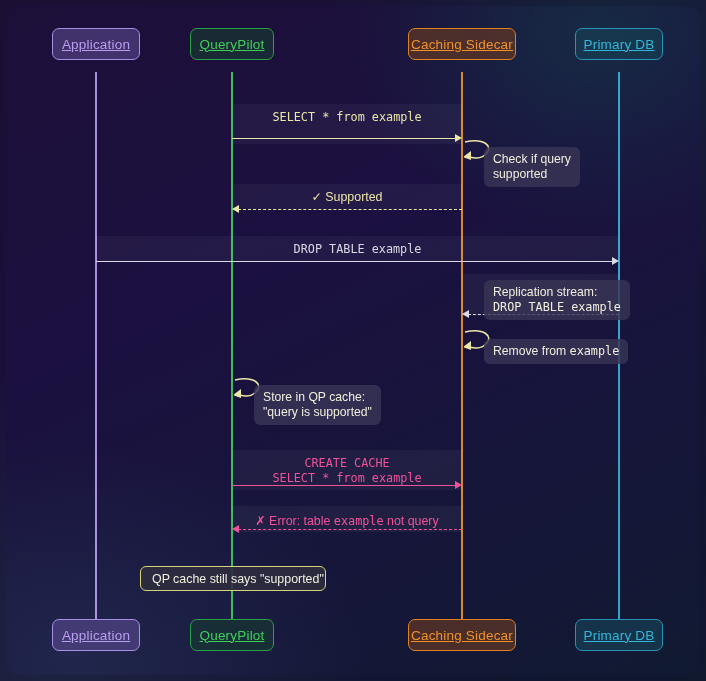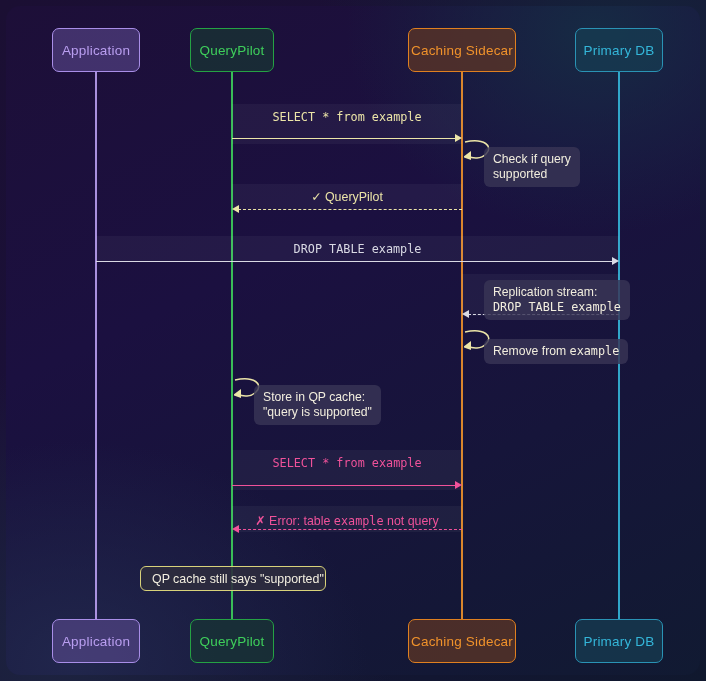--- a/index.html
+++ b/index.html
@@ -26,27 +26,28 @@
     background:
       radial-gradient(ellipse 60% 50% at 85% 4%, rgba(22,44,68,0.95) 0%, rgba(22,44,68,0) 60%),
       radial-gradient(ellipse 70% 55% at 10% 98%, rgba(34,40,78,0.9) 0%, rgba(34,40,78,0) 60%),
       linear-gradient(155deg, #1d0f38 0%, #1b1040 38%, #16153a 68%, #111a32 100%);
     overflow: hidden;
   }
   .lifeline { position: absolute; width: 2px; }
   .pbox {
     position: absolute;
     box-sizing: border-box;
-    height: 44px;
+    height: 32px;
     border-radius: 7px;
     border: 1.5px solid;
     display: flex; align-items: center; justify-content: center;
     font-size: 13.5px;
     letter-spacing: 0.2px;
     white-space: nowrap;
+    text-decoration: underline;
   }
   .band { position: absolute; }
   .arrow-line { position: absolute; height: 0; border-top-width: 1.6px; }
   .arrow-head {
     position: absolute;
     width: 0; height: 0;
     border-top: 4.5px solid transparent;
     border-bottom: 4.5px solid transparent;
   }
   .msg-label {
@@ -91,29 +92,29 @@
         <div class="lifeline" style="left: 225px; top: 66px; height: 547px; background: rgb(62, 207, 91); opacity: 0.9;"></div>
         <div class="lifeline" style="left: 455px; top: 66px; height: 547px; background: rgb(240, 146, 43); opacity: 0.9;"></div>
         <div class="lifeline" style="left: 612px; top: 66px; height: 547px; background: rgb(52, 182, 217); opacity: 0.9;"></div>
         <div class="band" style="left: 226px; top: 98px; width: 230px; height: 40px; background: rgba(255, 255, 255, 0.043);"></div>
         <div class="arrow-line" style="left: 226px; top: 132px; width: 224px; border-top-style: solid; border-top-color: rgb(236, 229, 168);"></div>
         <div class="arrow-head" style="top: 128px; left: 449px; border-left: 7px solid rgb(236, 229, 168);"></div>
         <div class="msg-label mono" style="left: 226px; top: 104px; width: 230px; color: rgb(236, 229, 168); font-size: 11.8px;"><div class="mono">SELECT * from example</div></div>
         <div class="band" style="left: 226px; top: 178px; width: 230px; height: 26px; background: rgba(255, 255, 255, 0.043);"></div>
         <div class="arrow-line" style="left: 232px; top: 203px; width: 224px; border-top-style: dashed; border-top-color: rgb(236, 229, 168);"></div>
         <div class="arrow-head" style="top: 199px; left: 226px; border-right: 7px solid rgb(236, 229, 168);"></div>
-        <div class="msg-label" style="left: 226px; top: 184px; width: 230px; color: rgb(236, 229, 168); font-size: 12.4px;"><span>✓ QueryPilot</span></div>
+        <div class="msg-label" style="left: 226px; top: 184px; width: 230px; color: rgb(236, 229, 168); font-size: 12.4px;"><span>✓ Supported</span></div>
         <div class="band" style="left: 90px; top: 230px; width: 523px; height: 26px; background: rgba(255, 255, 255, 0.043);"></div>
         <div class="arrow-line" style="left: 90px; top: 255px; width: 517px; border-top-style: solid; border-top-color: rgb(217, 217, 228);"></div>
         <div class="arrow-head" style="top: 251px; left: 606px; border-left: 7px solid rgb(217, 217, 228);"></div>
         <div class="msg-label mono" style="left: 90px; top: 236px; width: 523px; color: rgb(217, 217, 228); font-size: 11.8px;"><span>DROP TABLE example</span></div>
         <div class="band" style="left: 226px; top: 444px; width: 230px; height: 40px; background: rgba(255, 255, 255, 0.043);"></div>
         <div class="arrow-line" style="left: 226px; top: 479px; width: 224px; border-top-style: solid; border-top-color: rgb(240, 82, 154);"></div>
         <div class="arrow-head" style="top: 475px; left: 449px; border-left: 7px solid rgb(240, 82, 154);"></div>
-        <div class="msg-label mono" style="left: 226px; top: 450px; width: 230px; color: rgb(240, 82, 154); font-size: 11.8px;"><div class="mono">SELECT * from example</div></div>
+        <div class="msg-label mono" style="left: 226px; top: 450px; width: 230px; color: rgb(240, 82, 154); font-size: 11.8px;"><div class="mono">CREATE CACHE</div><div class="mono">SELECT * from example</div></div>
         <div class="band" style="left: 226px; top: 500px; width: 230px; height: 26px; background: rgba(255, 255, 255, 0.043);"></div>
         <div class="arrow-line" style="left: 232px; top: 523px; width: 224px; border-top-style: dashed; border-top-color: rgb(240, 82, 154);"></div>
         <div class="arrow-head" style="top: 519px; left: 226px; border-right: 7px solid rgb(240, 82, 154);"></div>
         <div class="msg-label" style="left: 226px; top: 508px; width: 230px; color: rgb(240, 82, 154); font-size: 12.4px;"><span>✗ Error: table </span><span class="mono" style="font-size: 11.8px;">example</span><span> not query</span></div>
         <div class="band" style="left: 456px; top: 268px; width: 157px; height: 42px; background: rgba(255, 255, 255, 0.043);"></div>
         <div class="arrow-line" style="left: 462px; top: 308px; width: 151px; border-top-style: dashed; border-top-color: rgb(217, 217, 228);"></div>
         <div class="arrow-head" style="top: 304px; left: 456px; border-right: 7px solid rgb(217, 217, 228);"></div>
         <div class="note" style="left: 478px; top: 274px;"><div>Replication stream:</div><div class="mono" style="font-size: 11.8px;">DROP TABLE example</div></div>
         <svg width="34" height="30" class="selfloop" style="left: 458px; top: 130px;">
           <path d="M1,6 C20,2 30,10 22,18 C17,23 9,23 4,20" fill="none" stroke="#ece5a8" stroke-width="1.5"></path>

